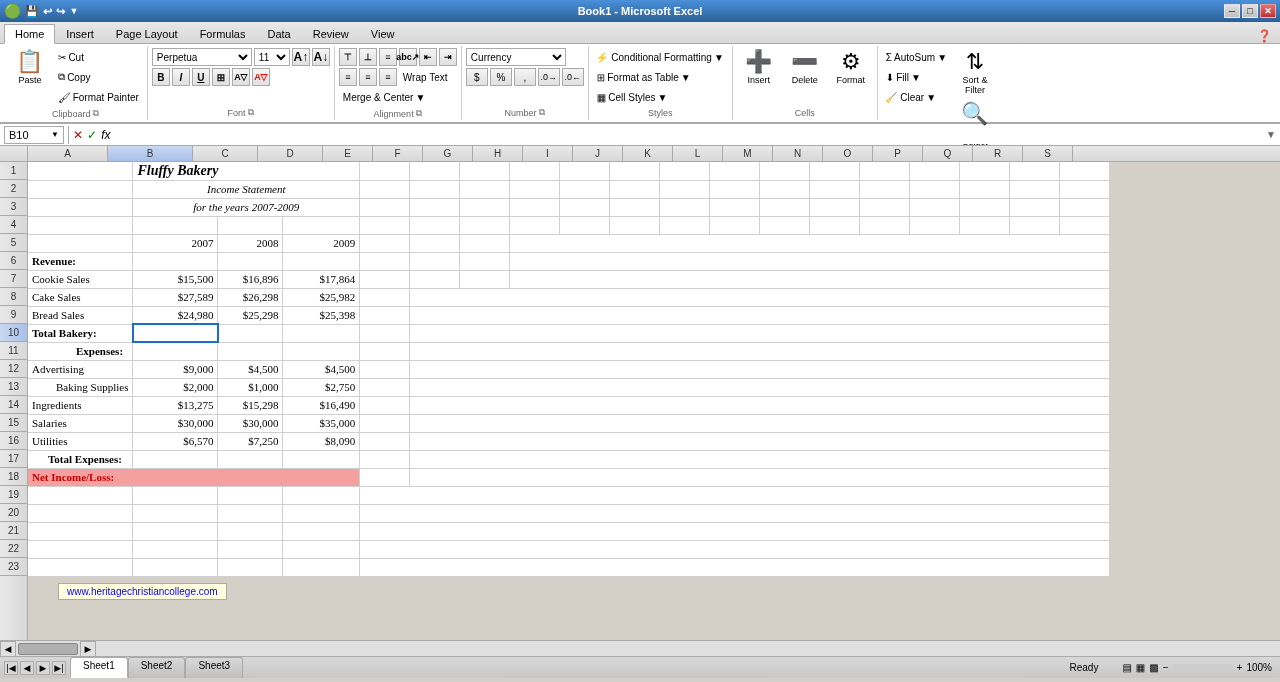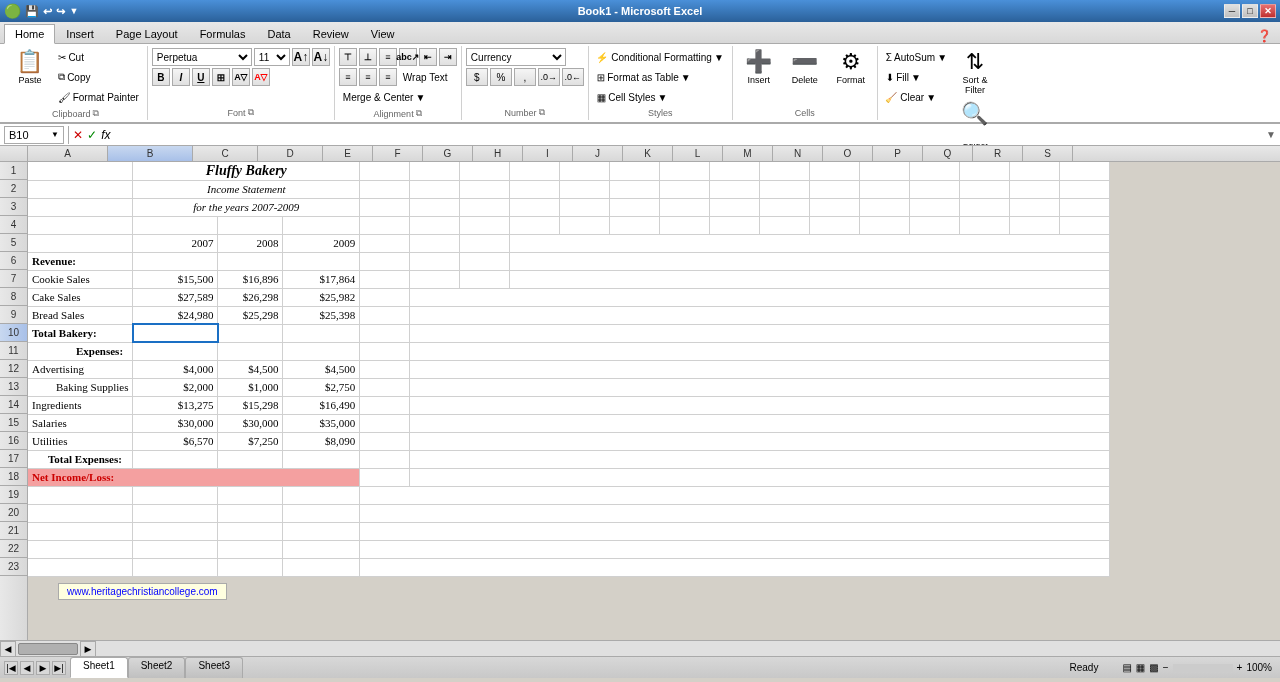--- a/index.html
+++ b/index.html
@@ -597,21 +597,21 @@
           <col style="width:50px;">
           <col style="width:50px;">
           <col style="width:50px;">
           <col style="width:50px;">
           <col style="width:50px;">
         </colgroup>
         <tbody>
 
           <tr>
             <td></td>
-            <td colspan="3" style="text-align:center; font-size:14px; font-weight:bold; font-style:italic; font-family:'Perpetua', Georgia, serif; border-right:1px solid #d0d0d0;">Fluffy Bakery</td>
+            <td colspan="3" style="text-align:left; font-size:14px; font-weight:bold; font-style:italic; font-family:'Perpetua', Georgia, serif; border-right:1px solid #d0d0d0;">Fluffy Bakery</td>
             <td></td>
             <td></td>
             <td></td>
             <td></td>
             <td></td>
             <td></td>
             <td></td>
             <td></td>
             <td></td>
             <td></td>
@@ -748,21 +748,21 @@
             <td style="font-family:'Perpetua', Georgia, serif; font-weight:bold;padding-left:48px;">Expenses:</td>
             <td></td>
             <td></td>
             <td></td>
             <td></td>
             <td colspan="14"></td>
           </tr>
 
           <tr>
             <td style="font-family:'Perpetua', Georgia, serif;">Advertising</td>
-            <td style="text-align:right; font-family:'Perpetua', Georgia, serif;">$4,000</td>
+            <td style="text-align:right; font-family:'Perpetua', Georgia, serif;">$9,000</td>
             <td style="text-align:right; font-family:'Perpetua', Georgia, serif;">$4,500</td>
             <td style="text-align:right; font-family:'Perpetua', Georgia, serif;">$4,500</td>
             <td></td>
             <td colspan="14"></td>
           </tr>
 
           <tr>
             <td style="font-family:'Perpetua', Georgia, serif;padding-left:28px;">Baking Supplies</td>
             <td style="text-align:right; font-family:'Perpetua', Georgia, serif;">$2,000</td>
             <td style="text-align:right; font-family:'Perpetua', Georgia, serif;">$1,000</td>

